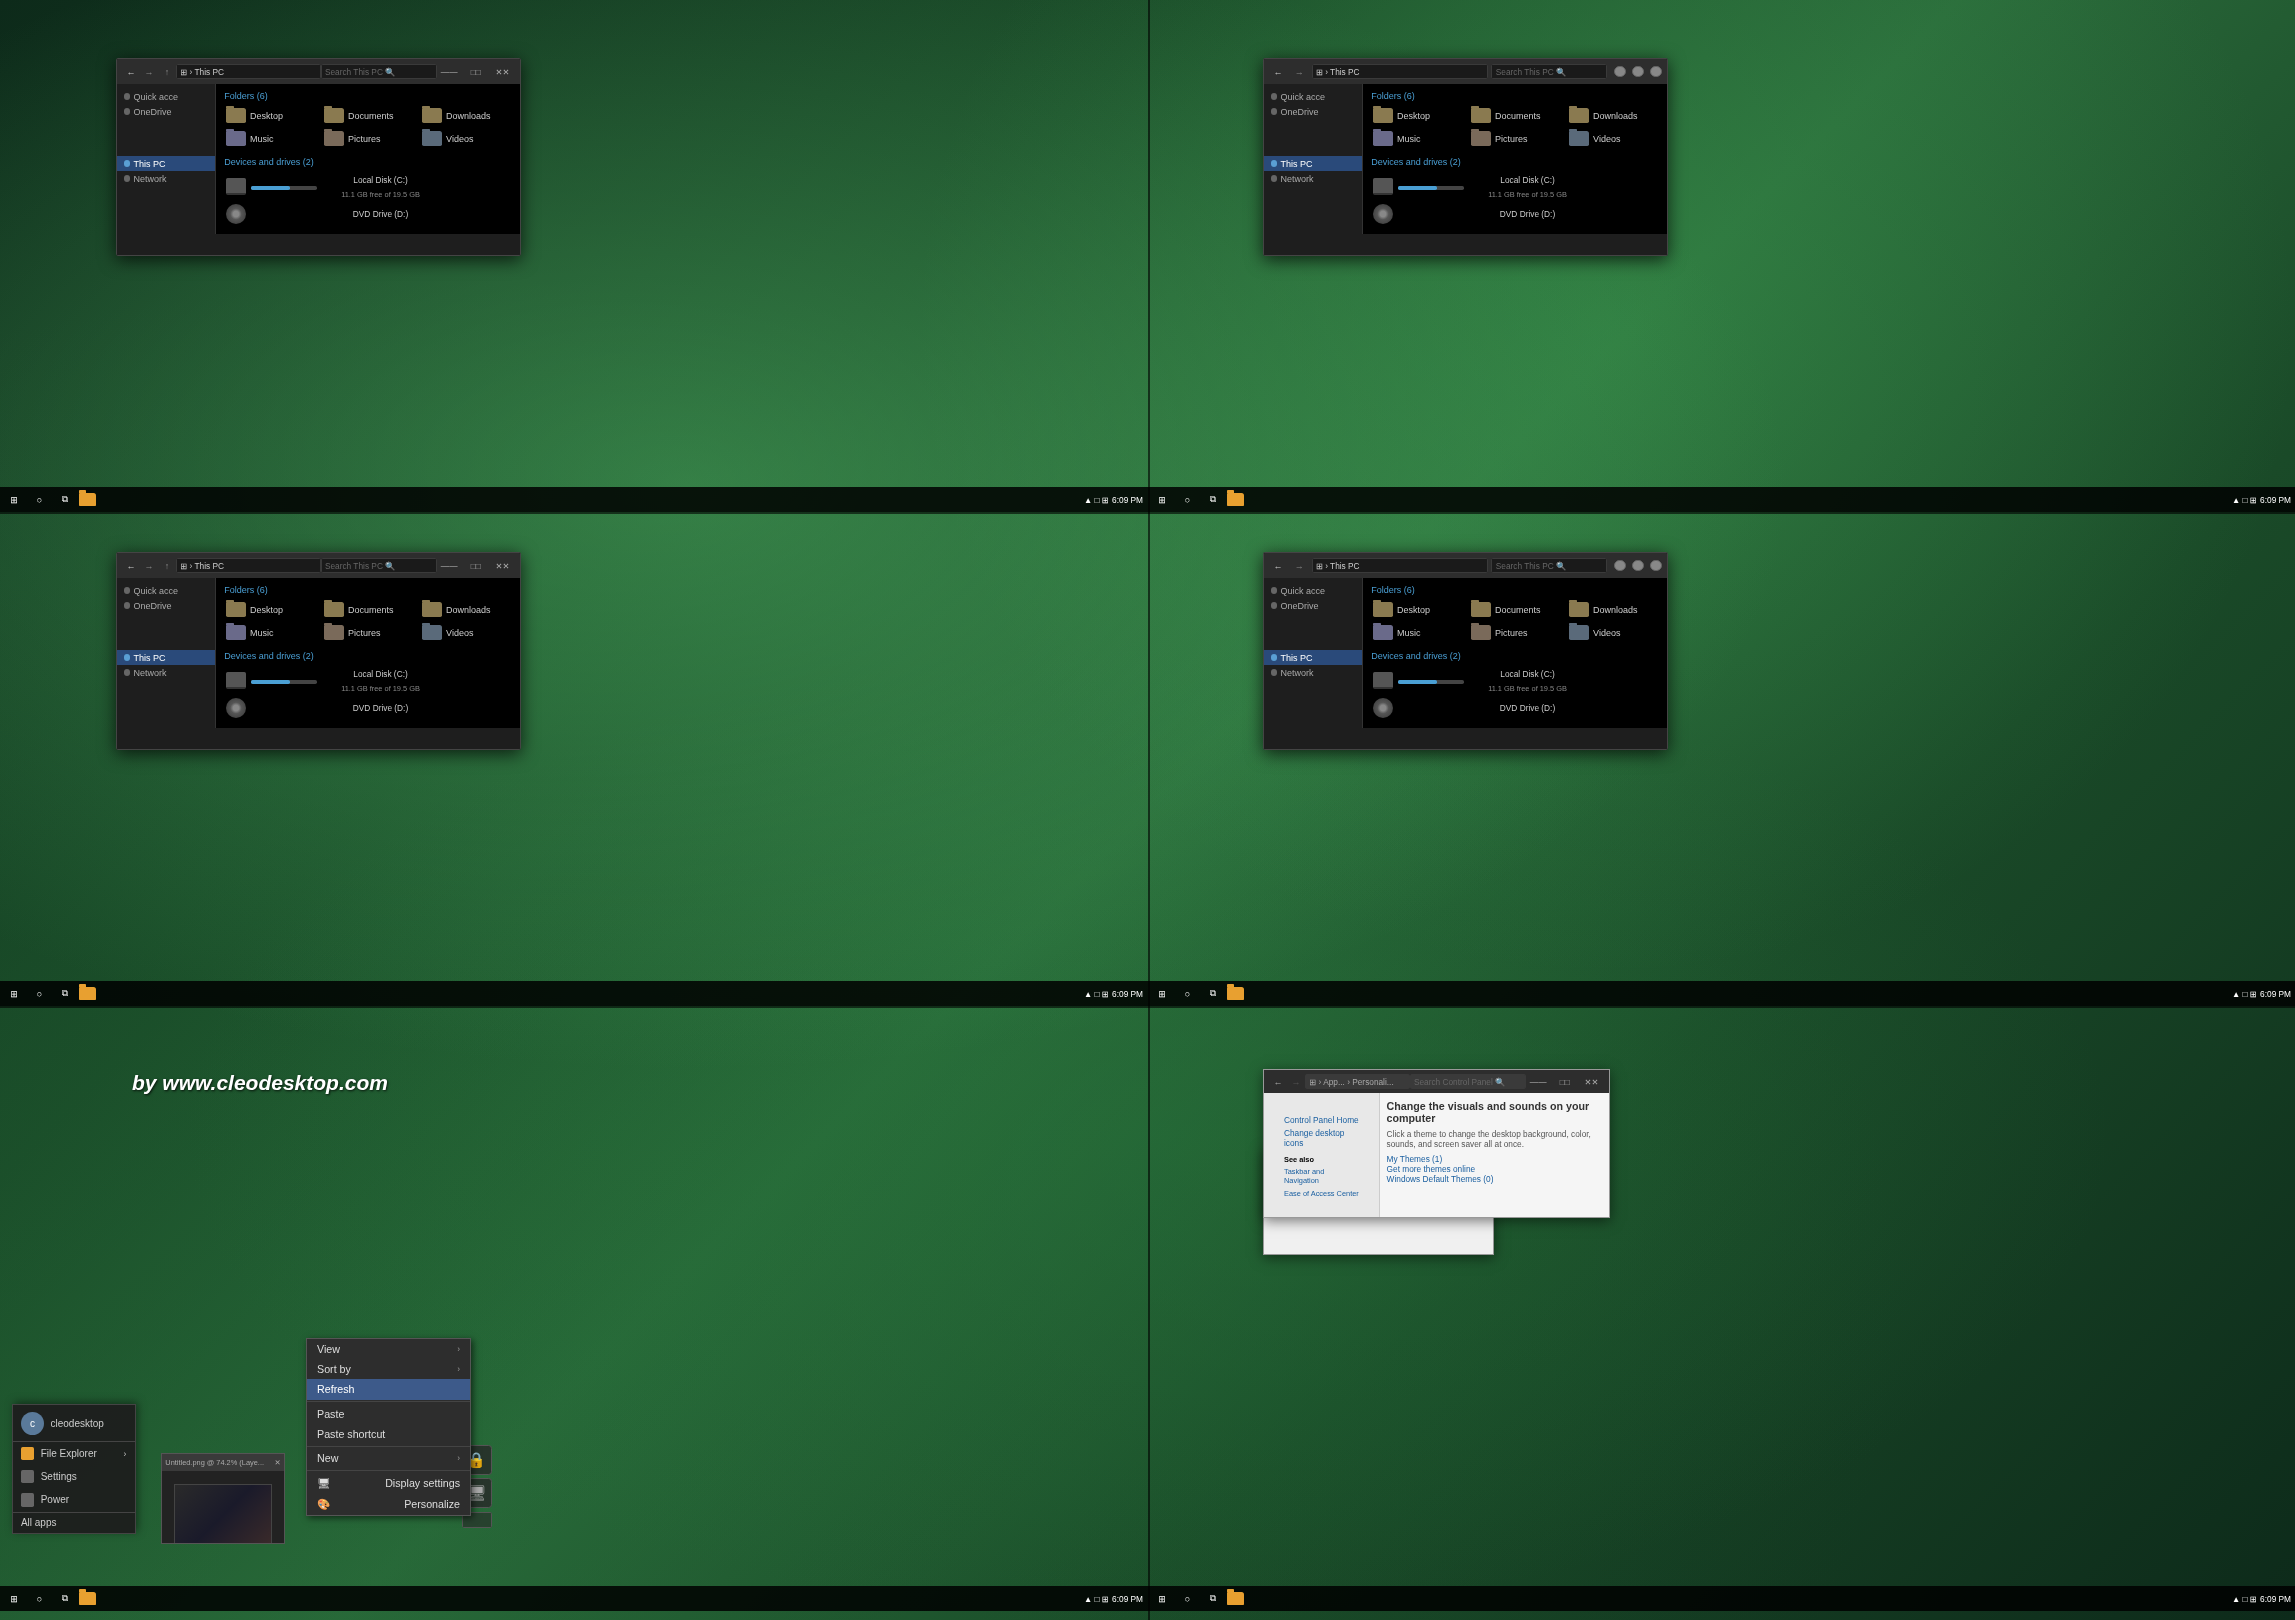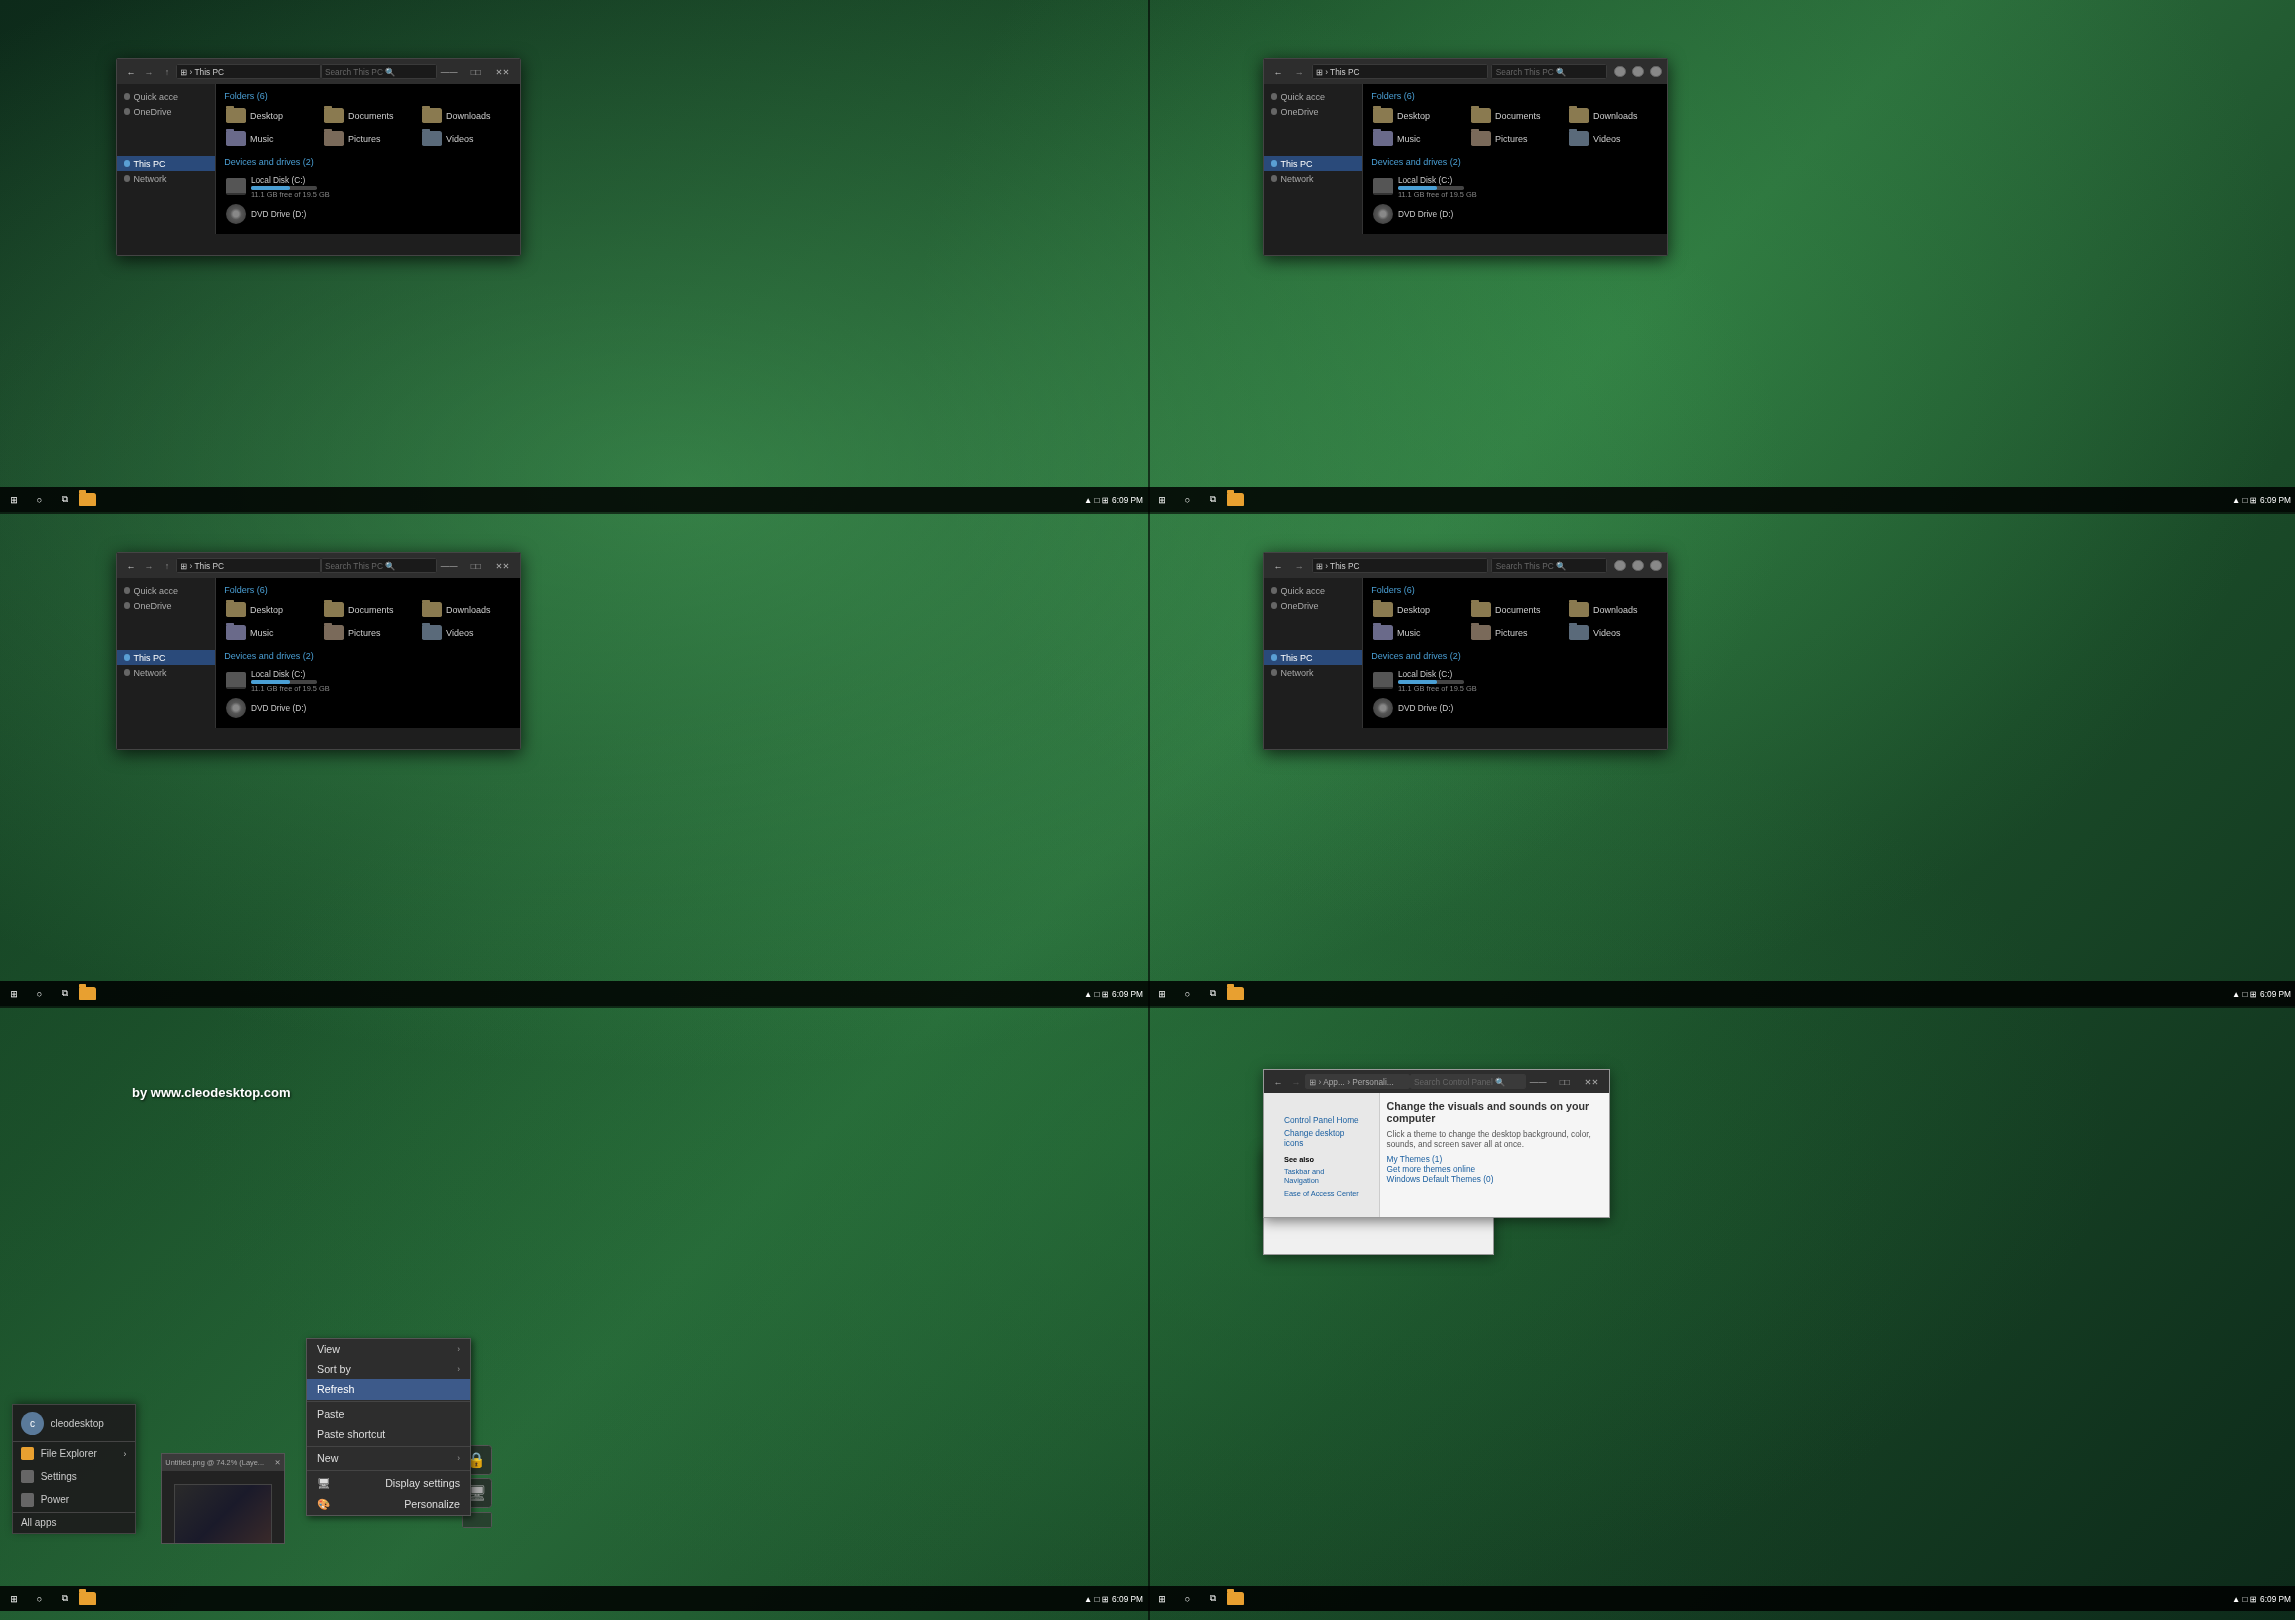--- a/index.html
+++ b/index.html
@@ -203,20 +203,21 @@
     }
 
     .drives-section { margin-top: 3.3px; }
     .drive-item {
       display: flex;
       align-items: center;
       gap: 5px;
       padding: 2.5px 3.3px;
       font-size: 8.3px;
       color: #ccc;
+      text-align: center;
     }
     .drive-icon {
       width: 20px;
       height: 16.5px;
       background: #555;
       border-radius: 1.7px;
       border-bottom: 2.5px solid #333;
       flex-shrink: 0;
     }
     .drive-icon.dvd {
@@ -420,23 +421,24 @@
       text-shadow: 0.8px 0.8px 2.5px rgba(0,0,0,0.8);
     }
     .theme-title {
       font-size: 18px;
       font-weight: bold;
       font-style: italic;
       font-family: 'Segoe UI', Arial, sans-serif;
       line-height: 1.3;
     }
     .theme-url {
-      font-size: 13px;
+      font-size: 21px;
+      font-style: italic;
       font-weight: bold;
-      margin-top: 20px;
+      margin-top: 6px;
     }
 
     
     .win-ctrl-right {
       display: flex;
       gap: 6.6px;
     }
     .wcr-btn {
       width: 11.6px;
       height: 11.6px;

